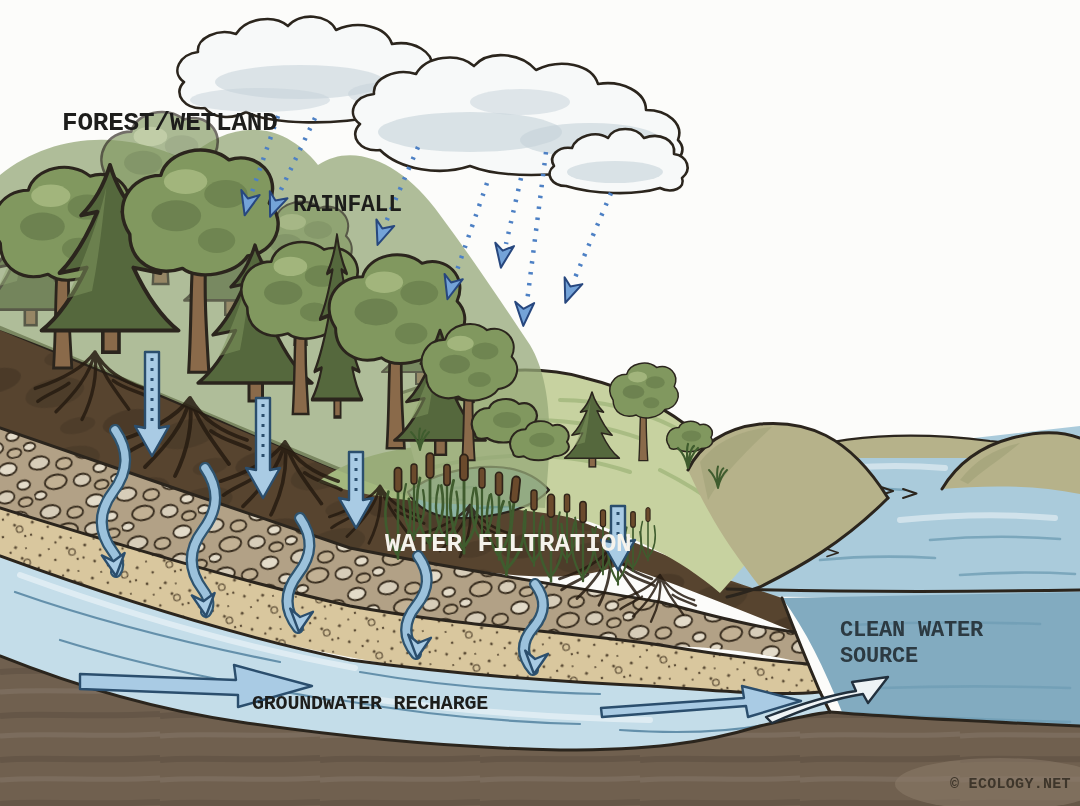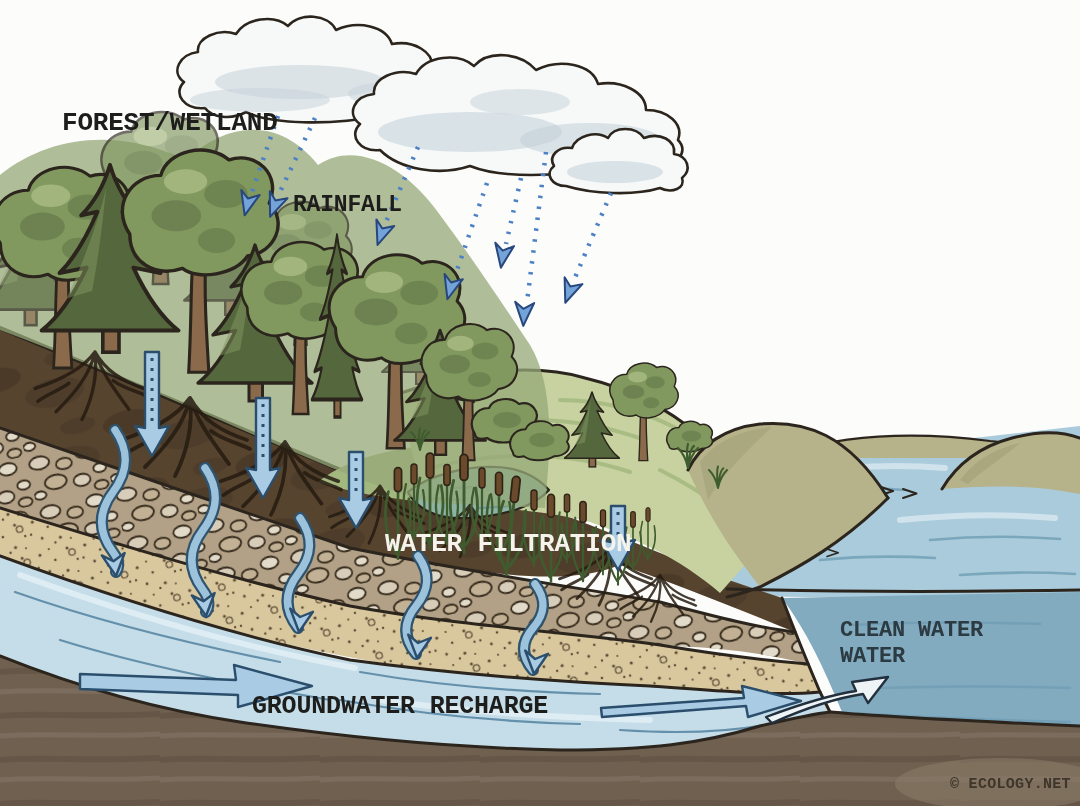--- a/index.html
+++ b/index.html
@@ -50,21 +50,21 @@
   .outl{stroke:var(--ink,#2b251d);stroke-width:2.2;stroke-linejoin:round;}
   .c-root{stroke:#261b10;stroke-width:2.6;fill:none;opacity:.85;stroke-linecap:round;}
   .c-stem{stroke:#3f5c2e;stroke-width:2.2;fill:none;stroke-linecap:round;}
   .c-head{fill:#6b4a2c;stroke:#2f2318;stroke-width:1.4;}
 
   
   .lbl{position:absolute;font-weight:700;letter-spacing:-.2px;white-space:nowrap;color:var(--label_dark,#1d1d1b);font-family:Liberation Mono, monospace;}
   .lbl-forest{left:62px;top:108px;font-size:26px;}
   .lbl-rain{left:293px;top:192px;font-size:23px;}
   .lbl-filtration{left:369px;top:529px;font-size:26px;color:var(--label_light,#f6f3ec);margin-left:16px;}
-  .lbl-ground{left:252px;top:692px;font-size:25px;}
+  .lbl-ground{left:252px;top:692px;font-size:20px;}
   .lbl-clean{left:840px;top:618px;width:206px;text-align:left;font-size:22px;line-height:26px;
              color:var(--label_slate,#2c3a42);white-space:normal;}
   .lbl-credit{left:950px;top:776px;font-size:15px;font-weight:700;letter-spacing:.3px;color:var(--credit,#3e362b);text-align:right;}
 </style>
 </head>
 <body>
 
 <div class="stage">
 <svg width="1080" height="806" viewBox="0 0 1080 806">
   <defs>
@@ -351,16 +351,16 @@
         <use href="#rainhead" transform="translate(571,290) rotate(24)"></use>
   </g>
 </svg>
 
   <div class="lbl lbl-forest">FOREST/WETLAND</div>
   <div class="lbl lbl-rain">RAINFALL</div>
   <div class="lbl lbl-filtration">WATER FILTRATION</div>
   <div class="lbl lbl-ground">GROUNDWATER RECHARGE</div>
   <div class="lbl lbl-clean">
     <div>CLEAN WATER</div>
-    <div>WATER</div>
+    <div>SOURCE</div>
   </div>
   <div class="lbl lbl-credit">© ECOLOGY.NET</div>
 </div>
 
 </body></html>

